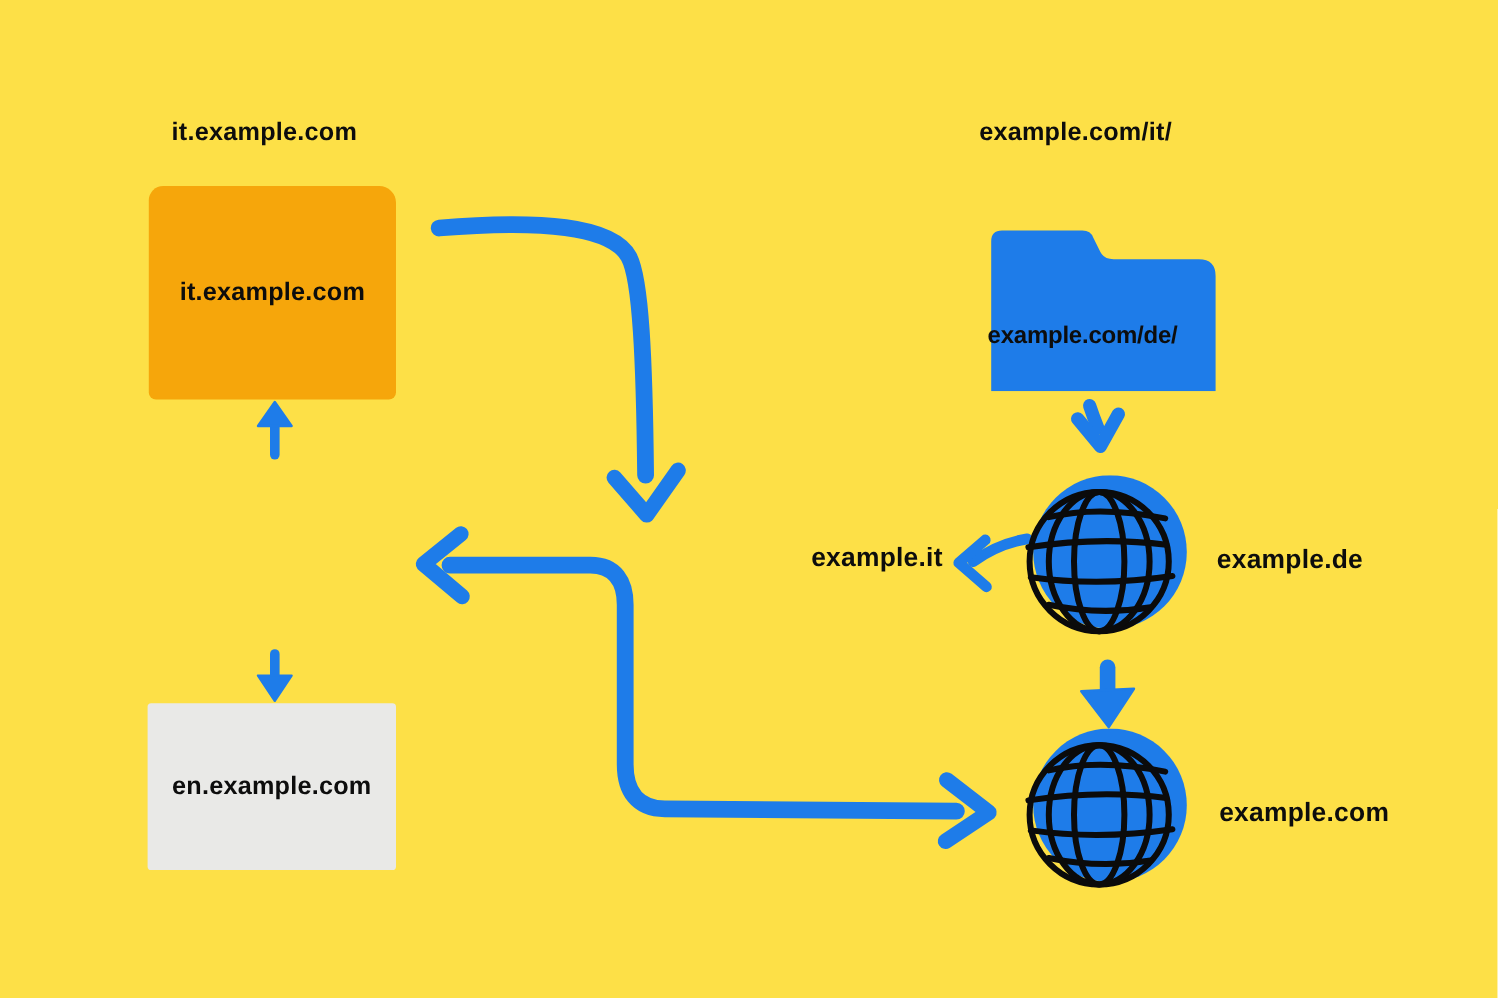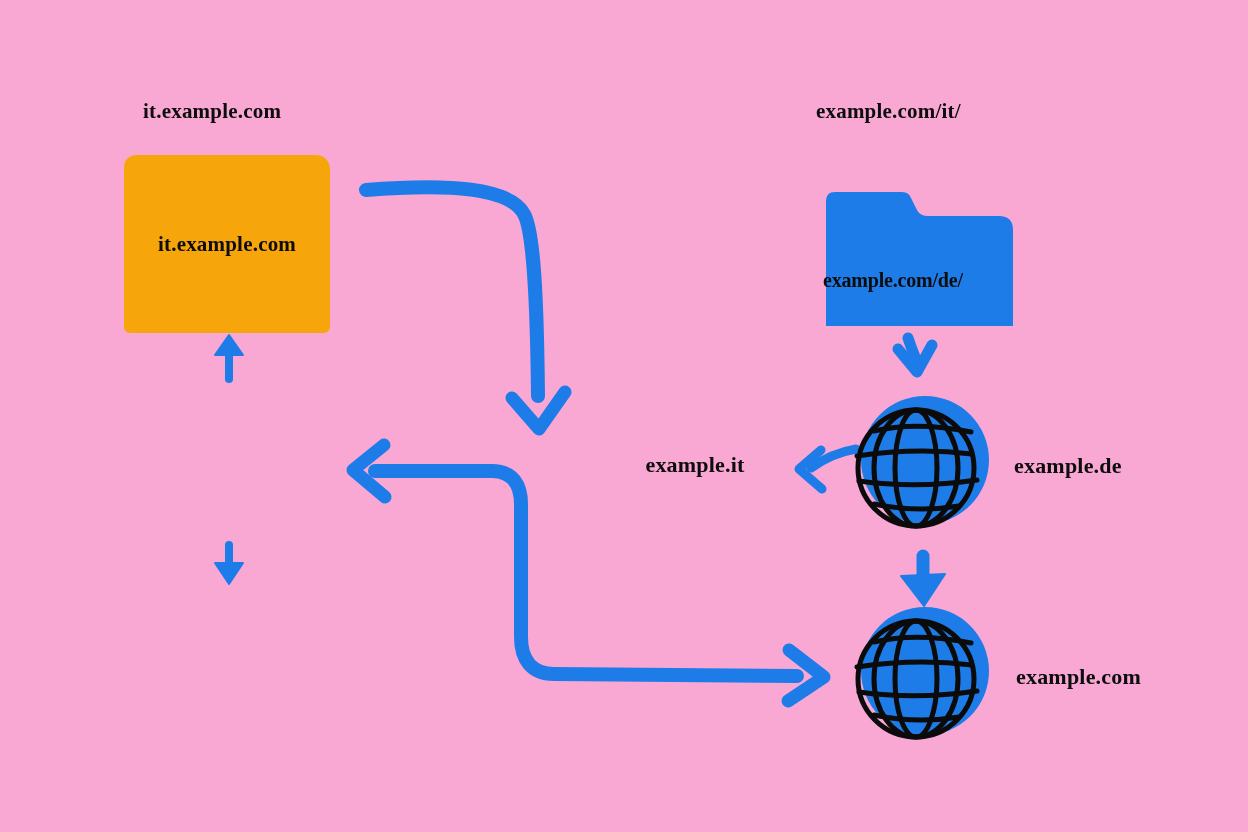--- a/index.html
+++ b/index.html
@@ -1,20 +1,20 @@
 <!DOCTYPE html>
 <html><head>
 <meta charset="utf-8">
 <style>
   html,body{margin:0;padding:0;background:#ffffff;}
   .canvas{
     position:relative;
     width:1248px;height:832px;
-    background:#f9a8d4;
-    font-family:Liberation Serif, serif;
+    background:#fde047;
+    font-family:Liberation Sans, sans-serif;
     overflow:hidden;
     color:#0d0d0d;
   }
   .heading{
     position:absolute;
     font-size:21px;font-weight:700;color:#0d0d0d;
     white-space:nowrap;letter-spacing:.2px;
   }
   .left-heading{left:143px;top:99px;}
   .right-heading{left:816px;top:99px;}
@@ -33,21 +33,21 @@
     font-size:20px;font-weight:700;color:#0d0d0d;
     letter-spacing:-.2px;white-space:nowrap;
   }
   .globe{position:absolute;}
   .globe-1{left:850px;top:396px;}
   .globe-2{left:850px;top:607px;}
   .globe-label{
     position:absolute;font-size:22px;font-weight:700;color:#0d0d0d;
     white-space:nowrap;letter-spacing:.2px;
   }
-  .label-example-it{left:620px;top:452px;width:150px;text-align:center;}
+  .label-example-it{left:676px;top:452px;width:150px;text-align:left;}
   .label-example-de{left:1014px;top:453px;}
   .label-example-com{left:1016px;top:664px;}
 </style>
 </head>
 <body>
 
 <div class="canvas">
 
   <svg class="overlay" width="1248" height="832" viewBox="0 0 1248 832">
     <g stroke="#1e7ce9" fill="none" stroke-linecap="round" stroke-linejoin="round">
@@ -89,20 +89,23 @@
       </g>
     </g>
   </svg>
 
   <div class="heading left-heading">it.example.com</div>
   <div class="heading right-heading">example.com/it/</div>
 
   <div class="box box-orange">
     <span>it.example.com</span>
   </div>
+  <div class="box box-gray">
+    <span>en.example.com</span>
+  </div>
 
   <svg class="folder-svg" width="194" height="138" viewBox="0 0 194 138">
     <path d="M3,138 L3,13 Q3,4 12,4 L79,4 Q86,4 88,10 L94,22 Q97,28 105,28 L176,28 Q190,28 190,42 L190,138 Z" fill="#1e7ce9"></path>
   </svg>
   <div class="folder-label">example.com/de/</div>
 
   <svg class="globe globe-1" width="140" height="140" viewBox="0 0 140 140">
     <circle cx="75" cy="64" r="64" fill="#1e7ce9"></circle>
     <g stroke="#0b0b0b" stroke-width="5" fill="none" stroke-linecap="round">
       <circle cx="66" cy="72" r="58"></circle>

